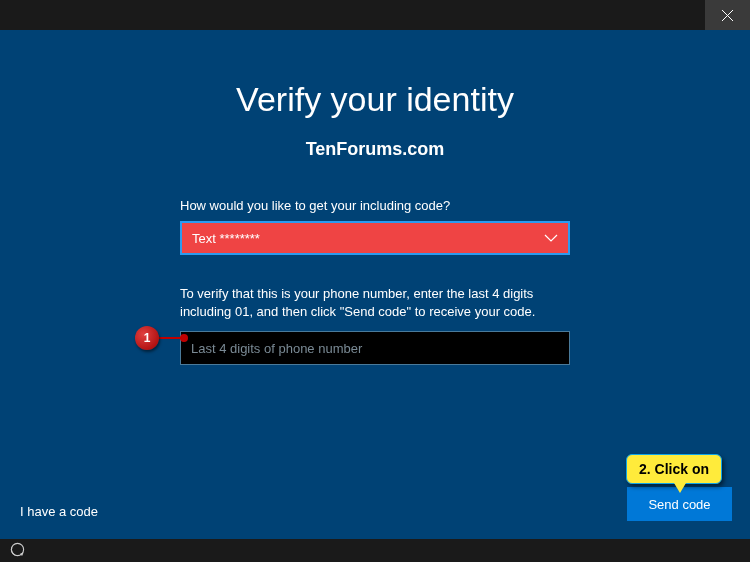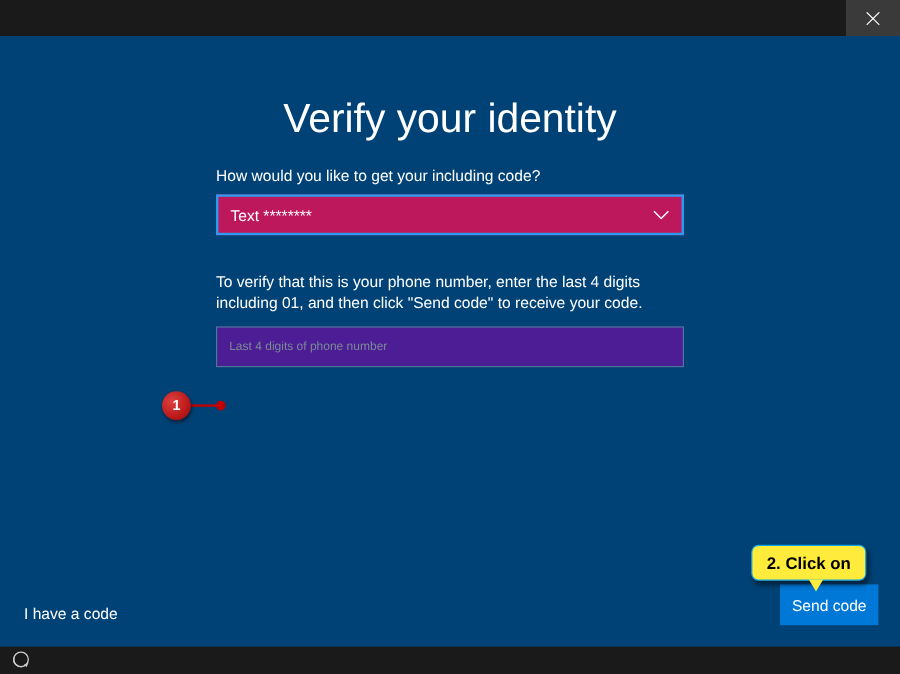--- a/index.html
+++ b/index.html
@@ -65,21 +65,21 @@
       text-align: left;
     }
     .label-text {
       font-size: 13px;
       color: #fff;
       margin-bottom: 8px;
     }
     .dropdown {
       width: 100%;
       height: 34px;
-      background: #be185d;
+      background: #ef4444;
       border: 2px solid #2b9bf0;
       display: flex;
       align-items: center;
       justify-content: space-between;
       padding: 0 10px;
       cursor: pointer;
       margin-bottom: 30px;
     }
     .dropdown-text {
       font-size: 13px;
@@ -91,43 +91,43 @@
     .instruction {
       font-size: 13px;
       color: #fff;
       line-height: 1.4;
       margin-bottom: 10px;
       margin-top: 20px;
     }
     .text-input {
       width: 100%;
       height: 34px;
-      background: #4c1d95;
+      background: #000000;
       border: 1px solid #4a7a9a;
       padding: 0 10px;
       color: #888;
-      font-size: 10px;
+      font-size: 13px;
       outline: none;
     }
     .text-input::placeholder {
       color: #7a8a95;
     }
     .have-code {
       position: absolute;
       bottom: 20px;
       left: 20px;
       color: #fff;
       font-size: 13px;
       cursor: pointer;
     }
     .send-btn {
       position: absolute;
       bottom: 18px;
       right: 18px;
-      width: 82px;
+      width: 105px;
       height: 34px;
       background: #0078d7;
       color: #fff;
       border: none;
       font-size: 13px;
       cursor: pointer;
       font-family: inherit;
     }
     .bottom-bar {
       position: absolute;
@@ -212,20 +212,21 @@
     <svg width="11" height="11" viewBox="0 0 11 11">
       <line x1="0" y1="0" x2="11" y2="11" stroke="#fff" stroke-width="1"></line>
       <line x1="11" y1="0" x2="0" y2="11" stroke="#fff" stroke-width="1"></line>
     </svg>
   </div>
 </div>
 
 <div class="main-area">
   <div class="content">
     <h1 class="heading">Verify your identity</h1>
+    <div class="watermark">TenForums.com</div>
     <div class="form-section">
       <div class="label-text">How would you like to get your including code?</div>
       <div class="dropdown">
         <span class="dropdown-text">Text ********</span>
         <svg class="chevron" width="14" height="8" viewBox="0 0 14 8">
           <polyline points="1,1 7,7 13,1" stroke="#fff" stroke-width="1.2" fill="none"></polyline>
         </svg>
       </div>
       <div class="instruction">To verify that this is your phone number, enter the last 4 digits including 01, and then click "Send code" to receive your code.</div>
       <input type="text" class="text-input" placeholder="Last 4 digits of phone number" style="">

